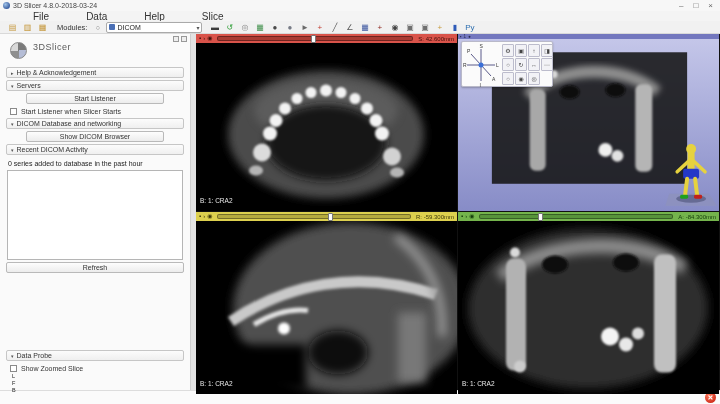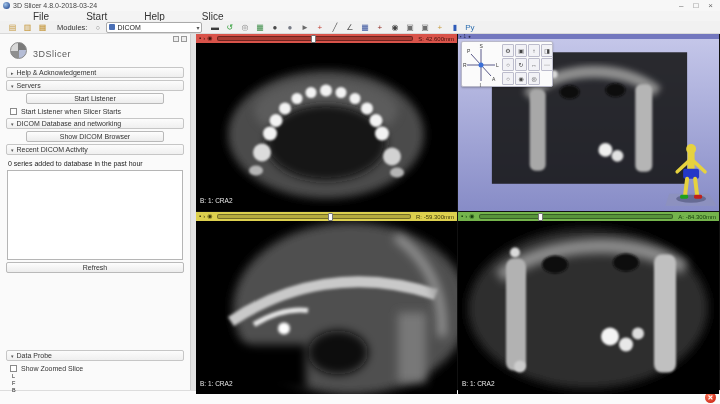--- a/index.html
+++ b/index.html
@@ -25,21 +25,21 @@
   .module-combo { width:96px; height:11px; background:#fff; border:1px solid #aaa; border-radius:2px; display:flex; align-items:center; font-size:7px; color:#222; padding:0 2px; margin-right:4px; }
   .module-combo .mc-icon { width:6px; height:6px; background:#4a6fb5; border-radius:1px; margin-right:2px; }
   .module-combo .mc-arrow { margin-left:auto; font-size:6px; color:#555; }
 
   
   .main { flex:1; display:flex; min-height:0; }
   .left-panel { width:191px; background:#fafafa; border-right:1px solid #cfcfcf; position:relative; font-size:7px; color:#333; flex:none; }
   .splitter { width:5px; background:#e3e3e3; flex:none; }
   .panel-topicons { position:absolute; top:2px; right:3px; display:flex; gap:2px; }
   .panel-topicons span { width:6px; height:6px; border:1px solid #999; background:#eee; display:block; }
-  .logo-row { display:flex; align-items:flex-end; gap:6px; padding:8px 0 6px 10px; }
+  .logo-row { display:flex; align-items:flex-start; gap:6px; padding:8px 0 6px 10px; }
   .logo-mark { width:17px; height:17px; border-radius:50%; background:conic-gradient(#7a7a7a 0 25%, #b5bdd6 25% 50%, #8f8f8f 50% 75%, #d8d8d8 75% 100%); border:1px solid #888; }
   .logo-text { font-size:9px; color:#5a5a5a; letter-spacing:.5px; }
   .collapse-btn { margin:2px 6px; height:11px; background:linear-gradient(#fcfcfc,#efefef); border:1px solid #c6c6c6; border-radius:2px; display:flex; align-items:center; padding-left:4px; gap:3px; }
   .collapse-btn .tri { font-size:5px; color:#555; }
   .push-btn { margin:2px 26px; height:11px; background:linear-gradient(#fdfdfd,#ececec); border:1px solid #b9b9b9; border-radius:2px; display:flex; align-items:center; justify-content:center; }
   .push-btn.wide { margin:2px 6px; }
   .check-row { display:flex; align-items:center; gap:4px; padding:2px 0 1px 10px; }
   .checkbox { width:7px; height:7px; border:1px solid #8a8a8a; background:#fff; flex:none; }
   .status-line { padding:3px 0 2px 8px; color:#222; }
   .activity-box { margin:1px 7px; height:90px; background:#fff; border:1px solid #b5b5b5; }
@@ -87,21 +87,21 @@
     <div class="win-controls">
       <span>–</span>
       <span>□</span>
       <span>×</span>
     </div>
   </div>
 
   <div class="menubar">
 
   <span class="menu-item">File</span>
-      <span class="menu-item">Start</span>
+      <span class="menu-item">Data</span>
       <span class="menu-item">Help</span>
       <span class="menu-item">Slice</span>
     </div>
 
   <div class="toolbar">
     <span class="tb-group" style="display:flex;gap:2px;"></span>
     <span style="display:flex;gap:2px;">
 
     <span class="tb-icon" style="color: rgb(194, 145, 47);">▤</span>
         <span class="tb-icon" style="color: rgb(194, 145, 47);">▥</span>

